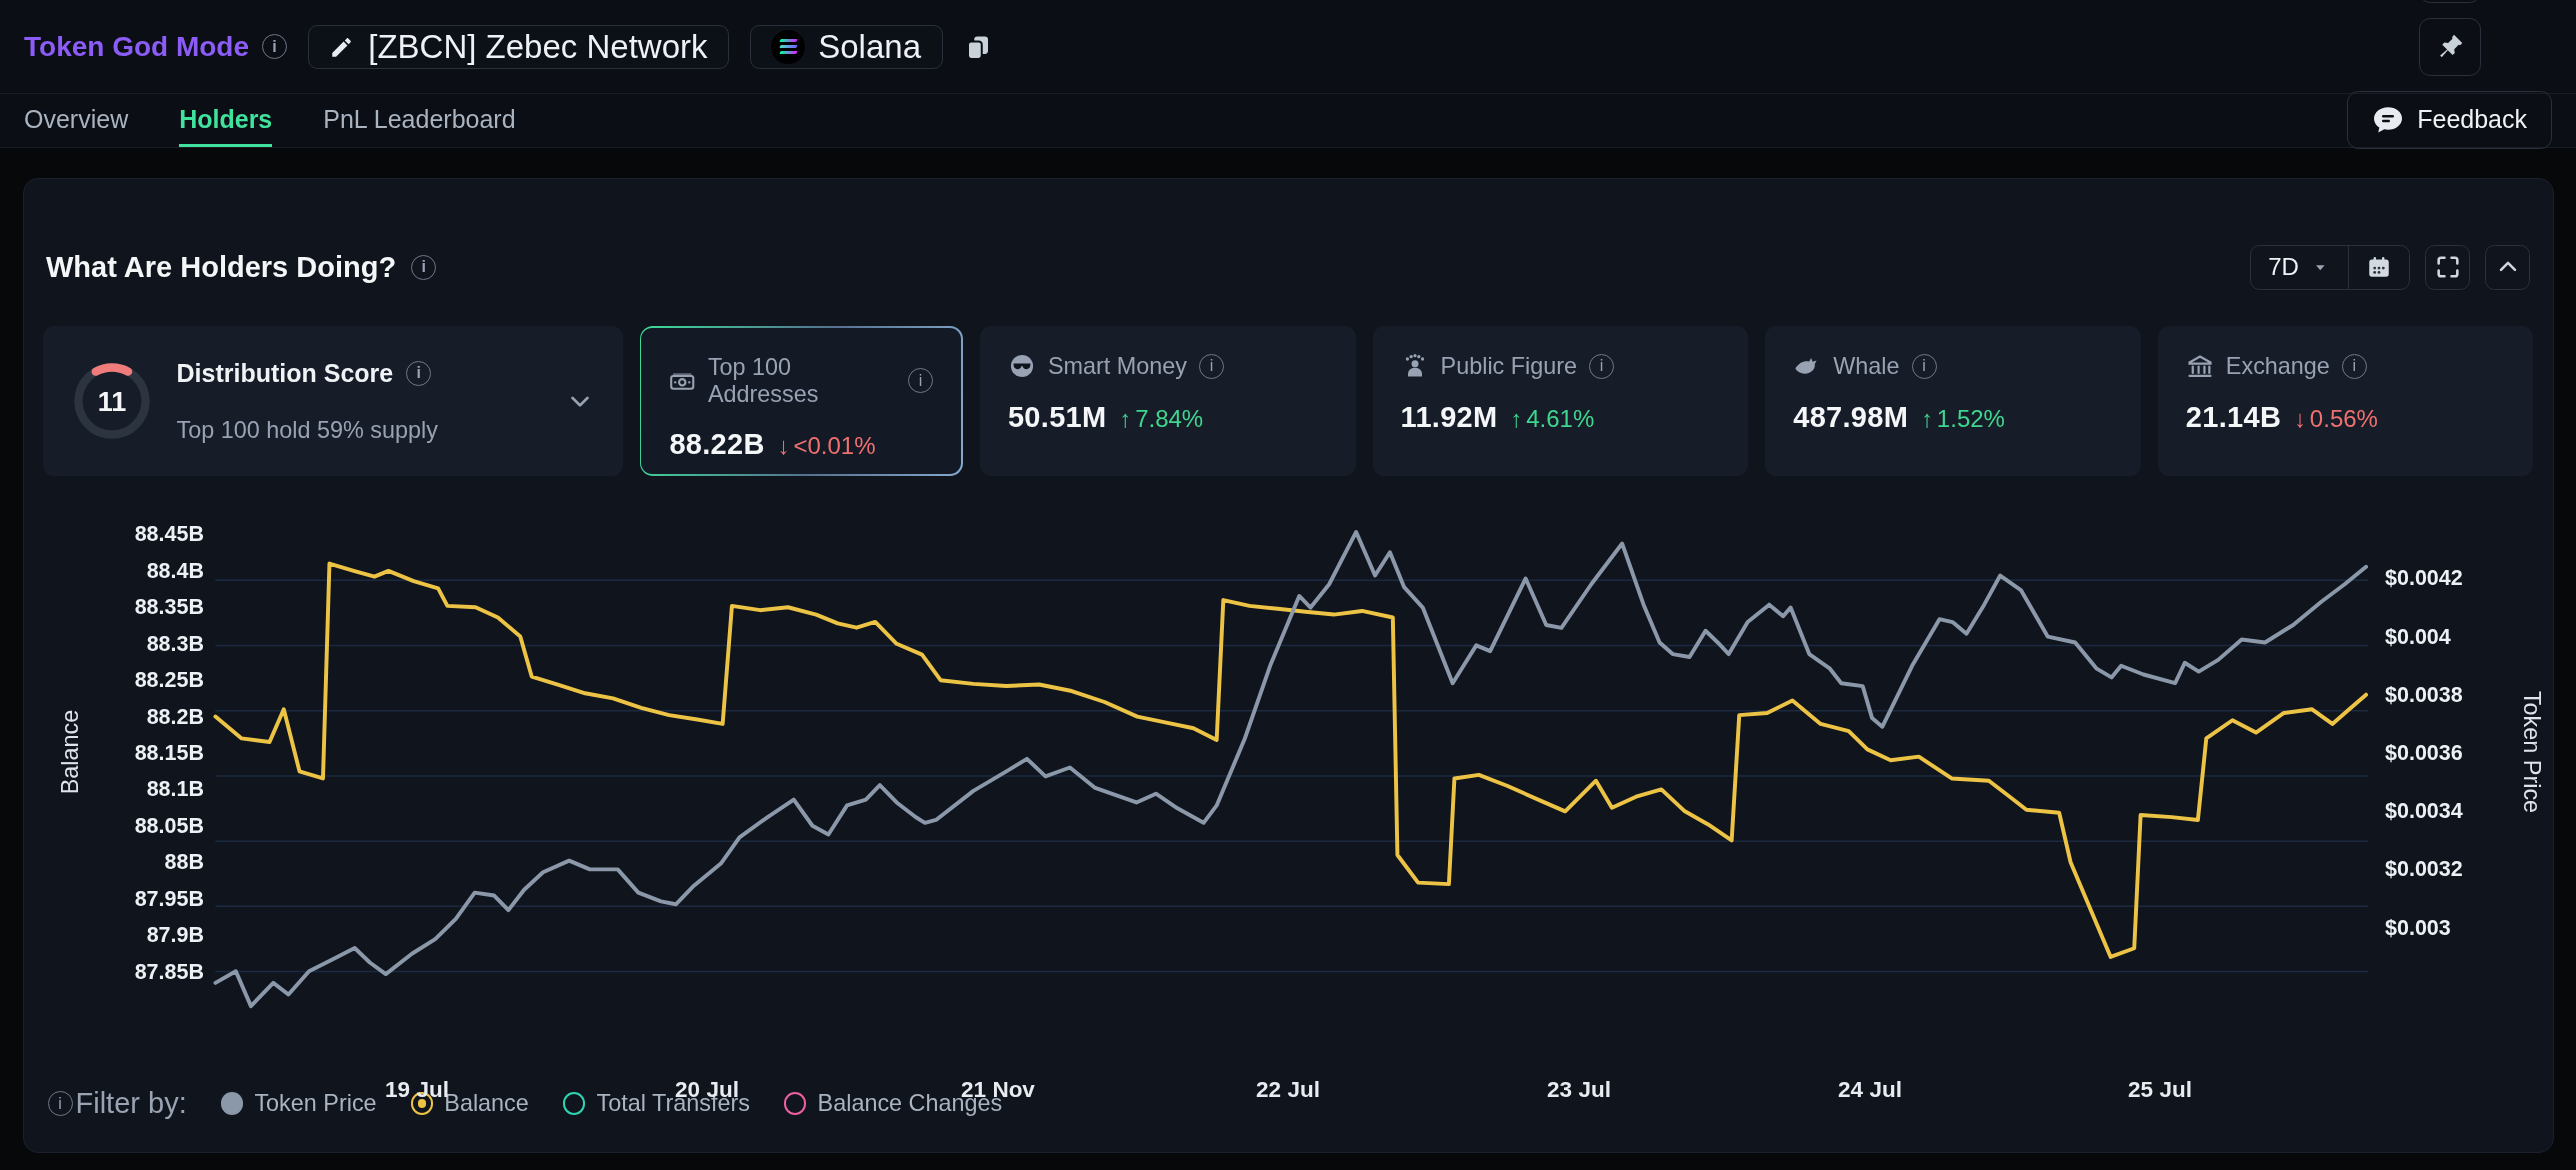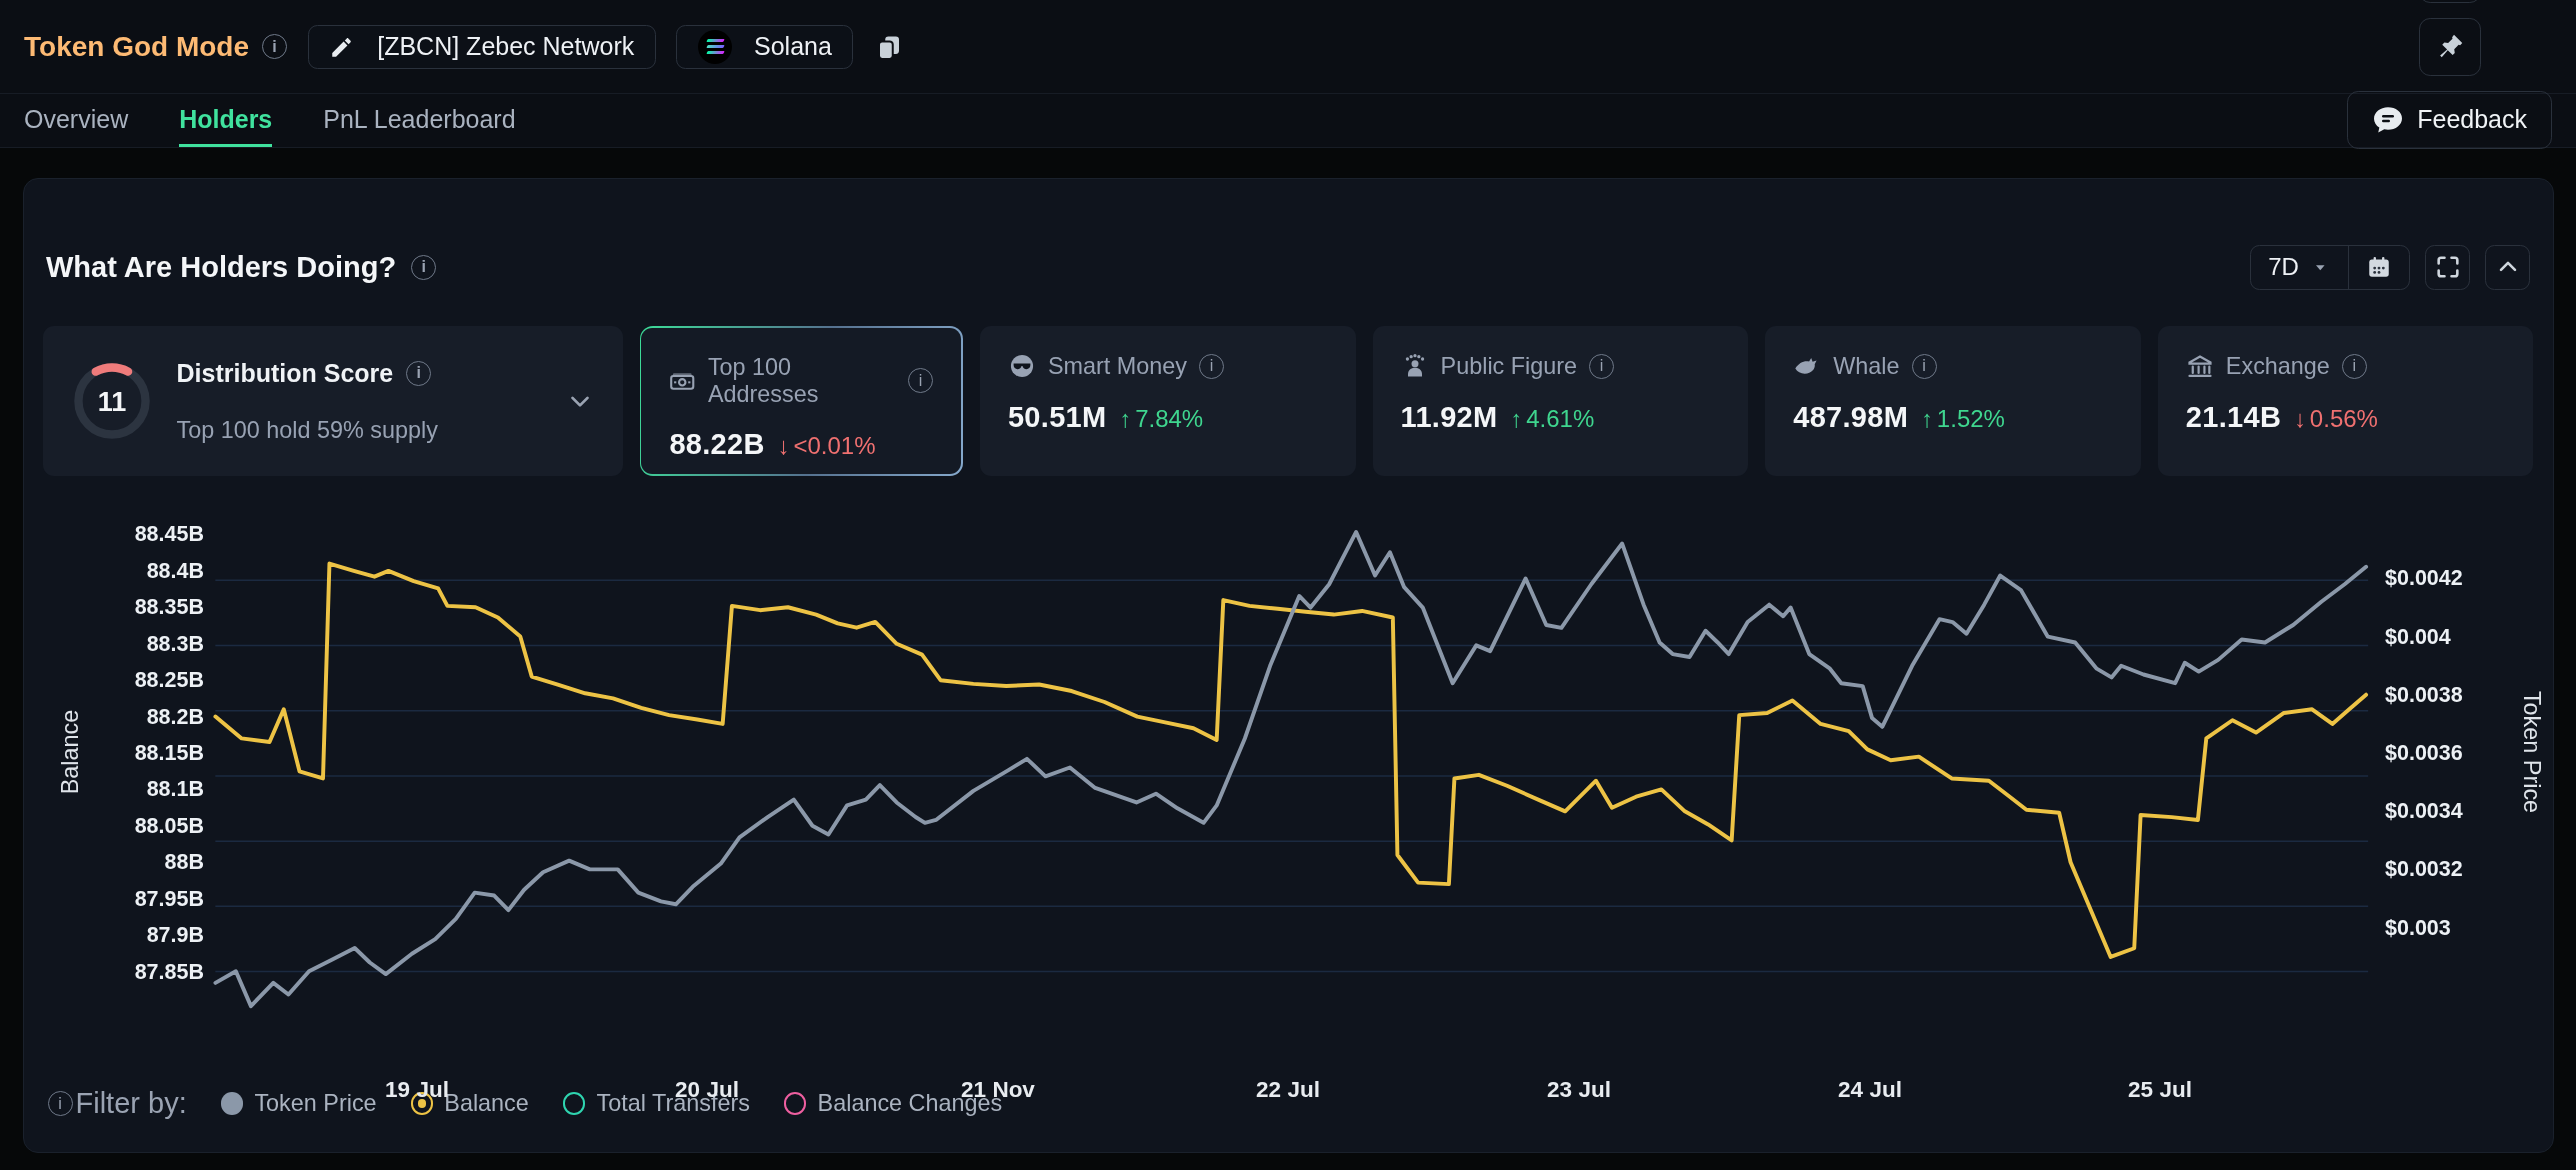--- a/index.html
+++ b/index.html
@@ -1,22 +1,22 @@
 <!DOCTYPE html>
 <html style="font-size:15px"><head>
 <meta charset="utf-8">
 <style>
   * { margin:0; padding:0; box-sizing:border-box; }
   html,body { width:2576px; height:1170px; }
   body { background:#060809; color:#e9edf2; font-family:"Liberation Sans",sans-serif; position:relative; overflow:hidden; }
 
   
   .topbar { height:94px; background:#0b0e14; border-bottom:0.9px solid #171c25; display:flex; align-items:center; padding:0 24px; gap:20.6px; }
-  .app-title { font-size:28px; font-weight:700; color:#fdba74; display:flex; align-items:center; gap:13px; }
-  .chip { display:flex; align-items:center; gap:22px; height:44px; border:1.4px solid #2a313c; border-radius:9.4px; padding:0 20.6px; font-size:25px; color:#eef1f5; background:#0c1017; cursor:pointer; }
+  .app-title { font-size:28px; font-weight:700; color:#8b5cf6; display:flex; align-items:center; gap:13px; }
+  .chip { display:flex; align-items:center; gap:13px; height:44px; border:1.4px solid #2a313c; border-radius:9.4px; padding:0 20.6px; font-size:33px; color:#eef1f5; background:#0c1017; cursor:pointer; }
   .chip svg { flex:0 0 auto; }
   .sol-logo { width:34px; height:34px; border-radius:50%; background:#000; display:inline-flex; flex-direction:column; align-items:center; justify-content:center; gap:2.8px; }
   .sol-logo i { display:block; width:17px; height:3px; transform:skewX(-24deg); background:linear-gradient(90deg,#00ffa3,#dc1fff); border-radius:0.9px; }
   .sol-logo i:nth-child(2){ background:linear-gradient(90deg,#4de1c0,#7a5cff); }
   .copy-btn { background:none; border:none; cursor:pointer; display:flex; }
   .tb-right { margin-left:auto; display:flex; align-items:center; gap:15px;flex-direction:column; }
   .icon-btn { width:62px; height:58px; border:1.4px solid #2a313c; border-radius:11.2px; background:transparent; display:flex; align-items:center; justify-content:center; cursor:pointer; }
   .feedback-btn { height:58px; border:1.4px solid #2a313c; border-radius:11.2px; background:transparent; display:flex; align-items:center; gap:13px; padding:0 24px; font-size:25px; color:#f0f3f6; cursor:pointer; font-family:inherit; }
 
   

